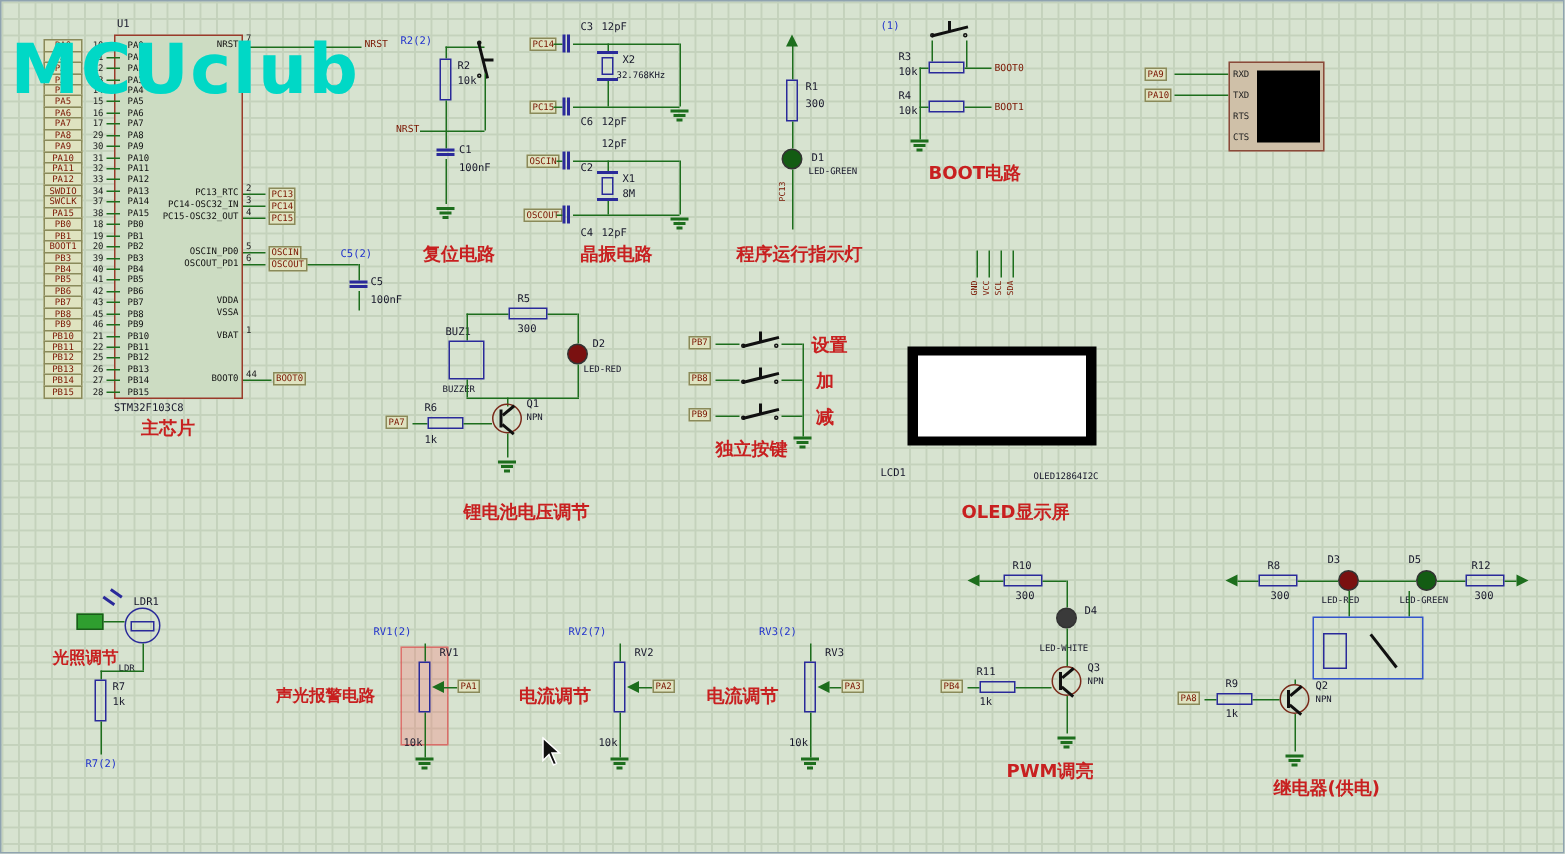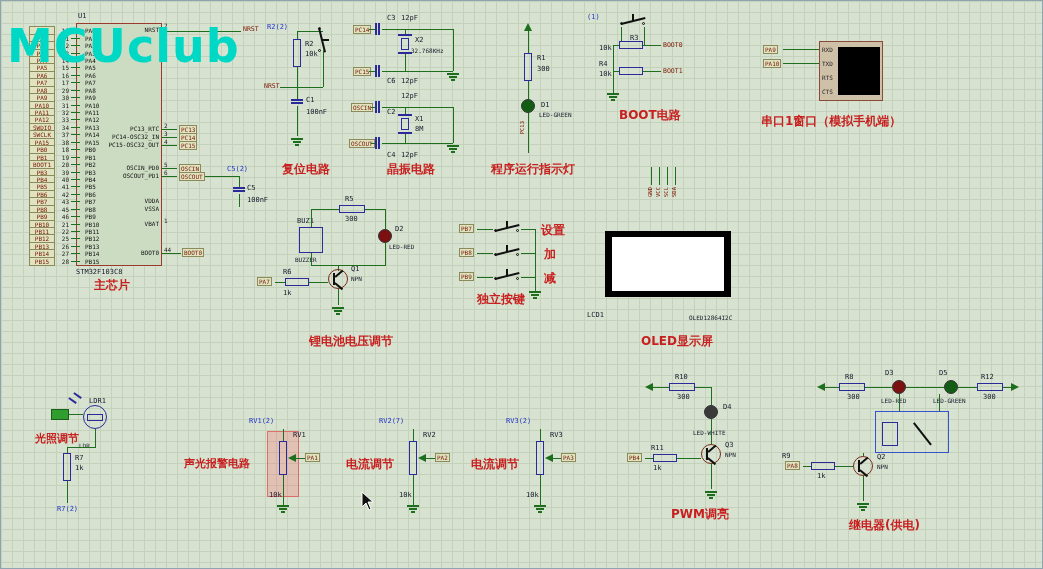--- a/index.html
+++ b/index.html
@@ -416,21 +416,21 @@
 
   <span class="blue" style="left:586px;top:12px">(1)</span>
   <div class="btn" style="left:618px;top:12px">
     <span class="d" style="left:1px"></span>
       <span class="d" style="left:23px"></span>
     <span class="lever"></span>
       <span class="stem"></span>
   </div>
   <div class="wire" style="left:620px;top:26px;width:1px;height:14px"></div>
   <div class="wire" style="left:643px;top:26px;width:1px;height:18px"></div>
-  <span class="ref" style="left:629px;top:33px">R3</span>
+  <span class="ref" style="left:598px;top:33px">R3</span>
   <span class="ref" style="left:598px;top:43px">10k</span>
   <div class="res" style="left:618px;top:40px;width:24px;height:8px"></div>
   <div class="wire" style="left:642px;top:44px;width:18px;height:1px"></div>
   <span class="netplain" style="left:662px;top:40px">BOOT0</span>
   <span class="ref" style="left:598px;top:59px">R4</span>
   <span class="ref" style="left:598px;top:69px">10k</span>
   <div class="res" style="left:618px;top:66px;width:24px;height:8px"></div>
   <div class="wire" style="left:642px;top:70px;width:18px;height:1px"></div>
   <span class="netplain" style="left:662px;top:66px">BOOT1</span>
   <div class="wire" style="left:612px;top:44px;width:6px;height:1px"></div>
@@ -443,21 +443,20 @@
   <span class="net" style="left:762px;top:58px">PA10</span>
   <div class="wire" style="left:782px;top:48px;width:36px;height:1px"></div>
   <div class="wire" style="left:782px;top:62px;width:36px;height:1px"></div>
   <div class="abs" style="left:818px;top:40px;width:64px;height:60px;background:#cfc0a8;border:1px solid #8a4a3a">
     <div class="abs" style="left:18px;top:5px;width:42px;height:48px;background:#000"></div>
     <span class="abs" style="left:2px;top:4px;font-size:6px;color:#222;font-family:'DejaVu Sans Mono',monospace">RXD</span>
     <span class="abs" style="left:2px;top:18px;font-size:6px;color:#222;font-family:'DejaVu Sans Mono',monospace">TXD</span>
     <span class="abs" style="left:2px;top:32px;font-size:6px;color:#222;font-family:'DejaVu Sans Mono',monospace">RTS</span>
     <span class="abs" style="left:2px;top:46px;font-size:6px;color:#222;font-family:'DejaVu Sans Mono',monospace">CTS</span>
   </div>
-  <span class="rlabel" style="left:760px;top:112px">串口1窗口（模拟手机端）</span>
 
   <div class="wire" style="left:310px;top:208px;width:28px;height:1px"></div>
   <div class="res" style="left:338px;top:204px;width:26px;height:8px"></div>
   <span class="ref" style="left:344px;top:194px">R5</span>
   <span class="ref" style="left:344px;top:214px">300</span>
   <div class="wire" style="left:364px;top:208px;width:20px;height:1px"></div>
   <div class="wire" style="left:384px;top:208px;width:1px;height:20px"></div>
   <div class="led" style="left:377px;top:228px;background:var(--led_red,#7a1010)"></div>
   <span class="ref" style="left:394px;top:224px">D2</span>
   <span class="ref tiny" style="left:388px;top:242px">LED-RED</span>
@@ -644,21 +643,21 @@
   <div class="wire" style="left:862px;top:452px;width:1px;height:3px"></div>
   <div class="tcirc" style="left:852px;top:455px"></div>
   <div class="tline" style="left:857px;top:459px;width:2px;height:12px"></div>
   <div class="tline" style="left:859px;top:462px;width:10px;height:1.5px;transform:rotate(-40deg);transform-origin:left center"></div>
   <div class="tline" style="left:859px;top:468px;width:10px;height:1.5px;transform:rotate(40deg);transform-origin:left center"></div>
   <span class="ref" style="left:876px;top:452px">Q2</span>
   <span class="ref tiny" style="left:876px;top:462px">NPN</span>
   <span class="net" style="left:784px;top:460px">PA8</span>
   <div class="wire" style="left:802px;top:465px;width:8px;height:1px"></div>
   <div class="res" style="left:810px;top:461px;width:24px;height:8px"></div>
-  <span class="ref" style="left:781px;top:451px">R9</span>
+  <span class="ref" style="left:816px;top:451px">R9</span>
   <span class="ref" style="left:816px;top:471px">1k</span>
   <div class="wire" style="left:834px;top:465px;width:18px;height:1px"></div>
   <div class="wire" style="left:862px;top:475px;width:1px;height:25px"></div>
   <div class="gnd" style="left:856px;top:502px"></div>
   <span class="rlabel" style="left:848px;top:516px">继电器(供电)</span>
 
   <svg class="abs" style="left:360px;top:490px;z-index:70" width="14" height="20" viewBox="0 0 14 20">
     <polygon points="1,1 1,16 5,12 8,19 10,18 7,11 12,11" fill="#111" stroke="#fff" stroke-width="1"></polygon>
   </svg>
 

